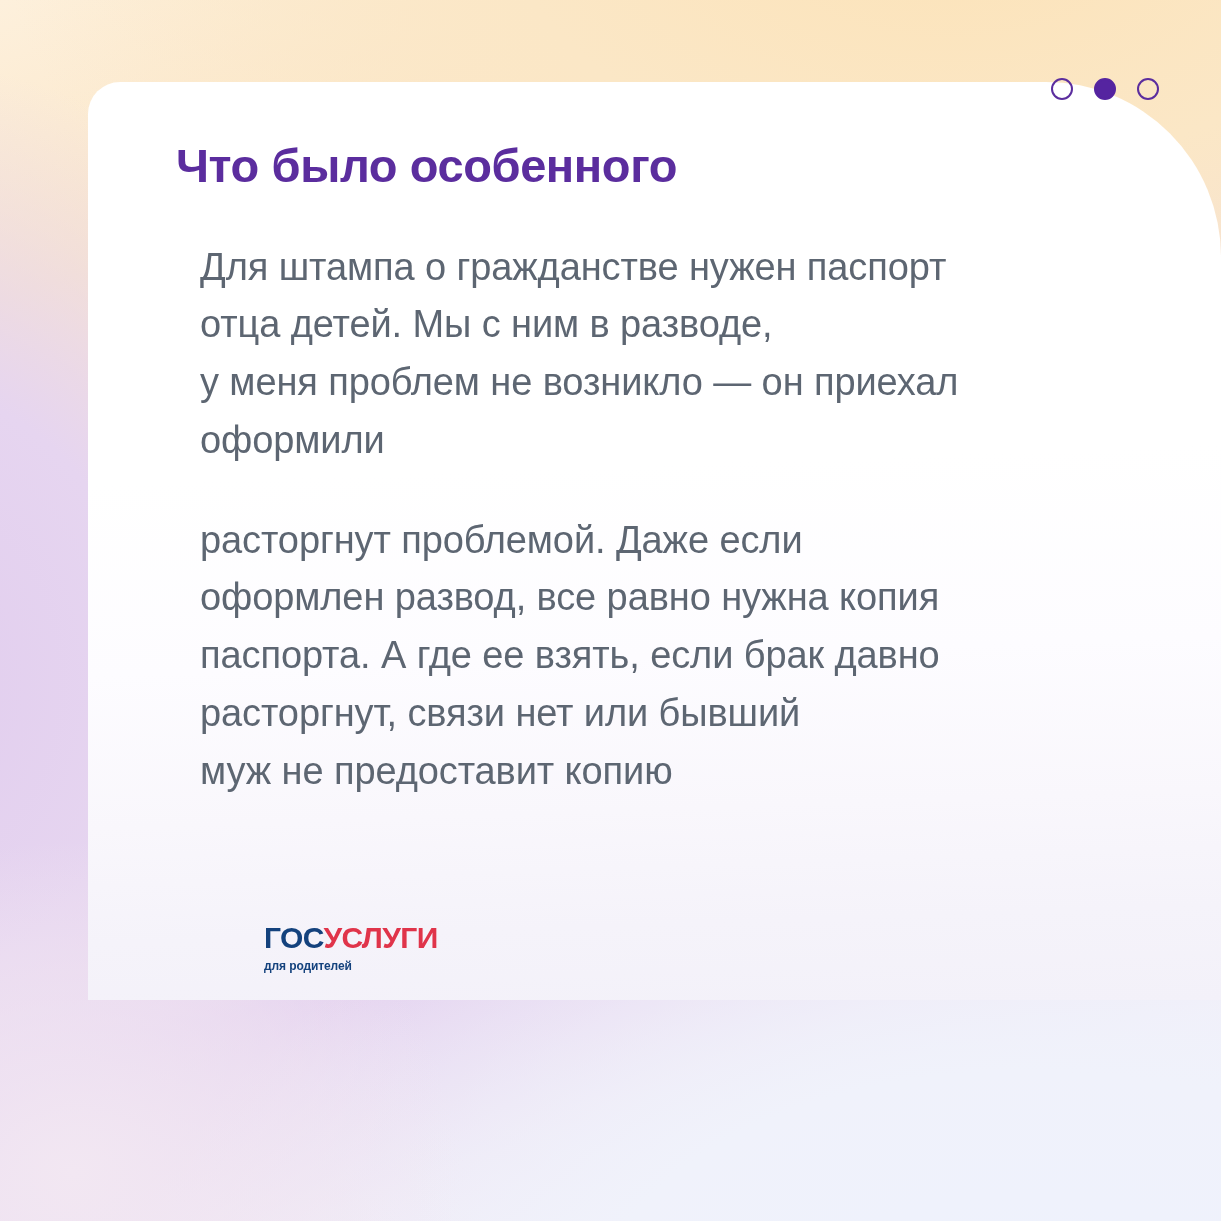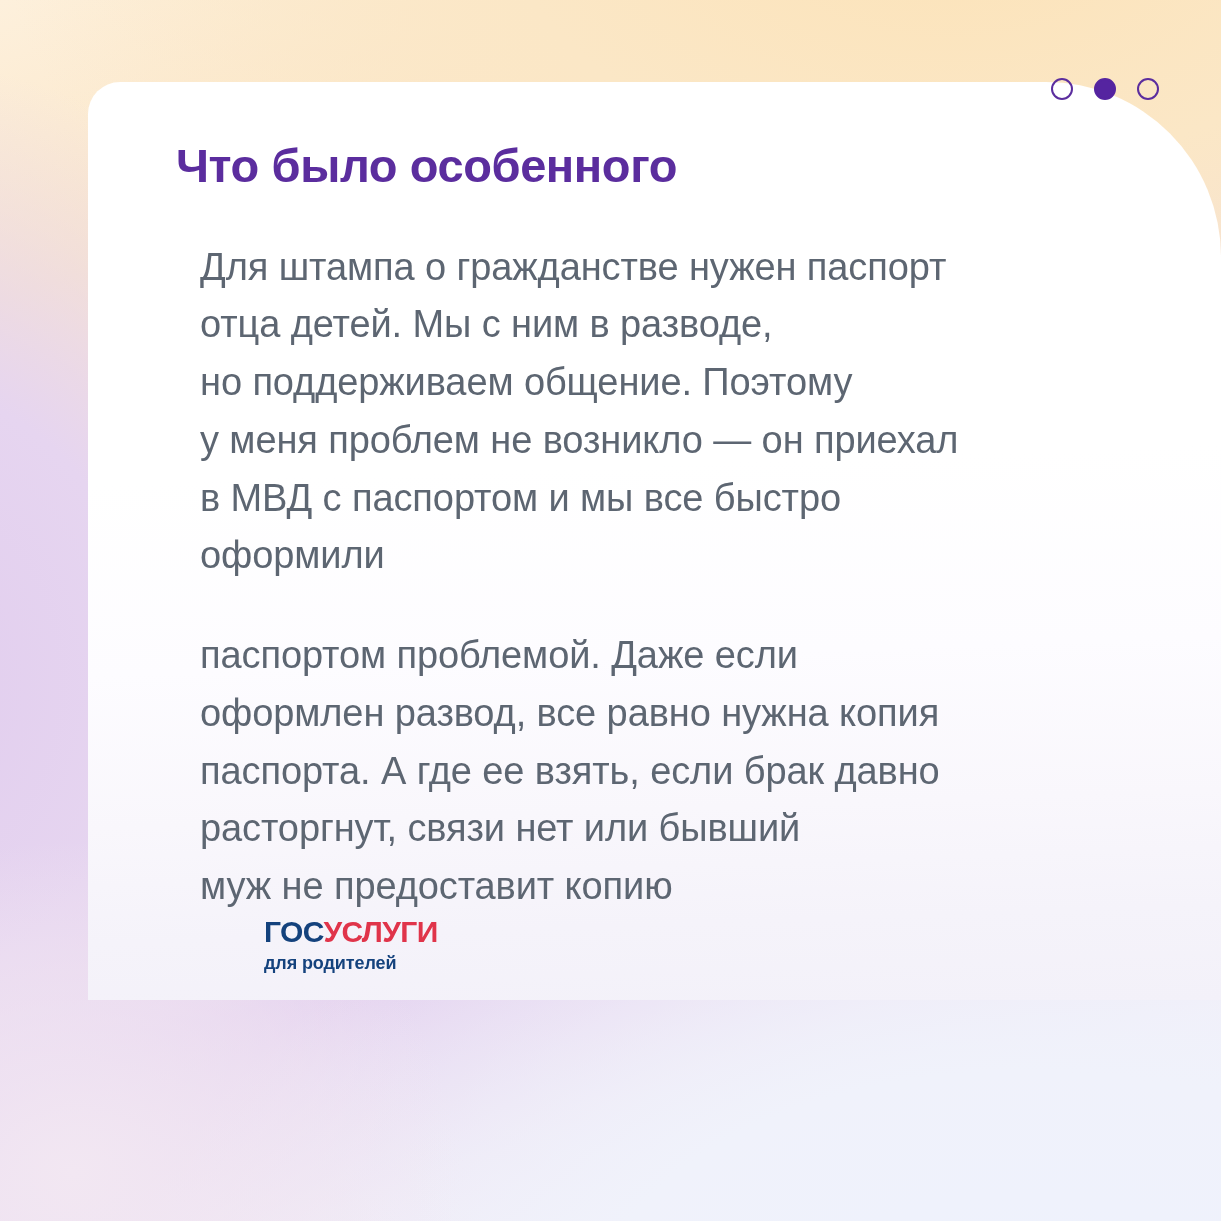--- a/index.html
+++ b/index.html
@@ -146,21 +146,21 @@
   #logo-word {
     font-size: 30px;
     font-weight: bold;
     letter-spacing: -0.6px;
     white-space: nowrap;
   }
   #logo-gos { color: #14427d; }
   #logo-uslugi { color: #e0344a; }
   #logo-sub {
     margin-top: 7px;
-    font-size: 18px;
+    font-size: 12px;
     font-weight: bold;
     color: #14427d;
     letter-spacing: -0.1px;
     white-space: nowrap;
   }
 </style>
 </head>
 <body>
 
 <div id="slide">
@@ -179,28 +179,26 @@
 
   <div id="card">
 
     <div class="card-inner">
 
       <h1 id="title">Что было особенного</h1>
 
       <p class="para">
         <span class="ln">Для штампа о гражданстве нужен паспорт</span>
         <span class="ln">отца детей. Мы с ним в разводе,</span>
-        <span class="ln">но поддерживаем общение. Поэтому</span>
         <span class="ln">у меня проблем не возникло — он приехал</span>
-        <span class="ln">в МВД с паспортом и мы все быстро</span>
         <span class="ln">оформили</span>
       </p>
 
       <p class="para">
-        <span class="ln">паспортом проблемой. Даже если</span>
+        <span class="ln">расторгнут проблемой. Даже если</span>
         <span class="ln">оформлен развод, все равно нужна копия</span>
         <span class="ln">паспорта. А где ее взять, если брак давно</span>
         <span class="ln">расторгнут, связи нет или бывший</span>
         <span class="ln">муж не предоставит копию</span>
       </p>
 
     </div>
 
     <div id="logo">
       <div id="logo-word"><span id="logo-gos">ГОС</span><span id="logo-uslugi">УСЛУГИ</span></div>

